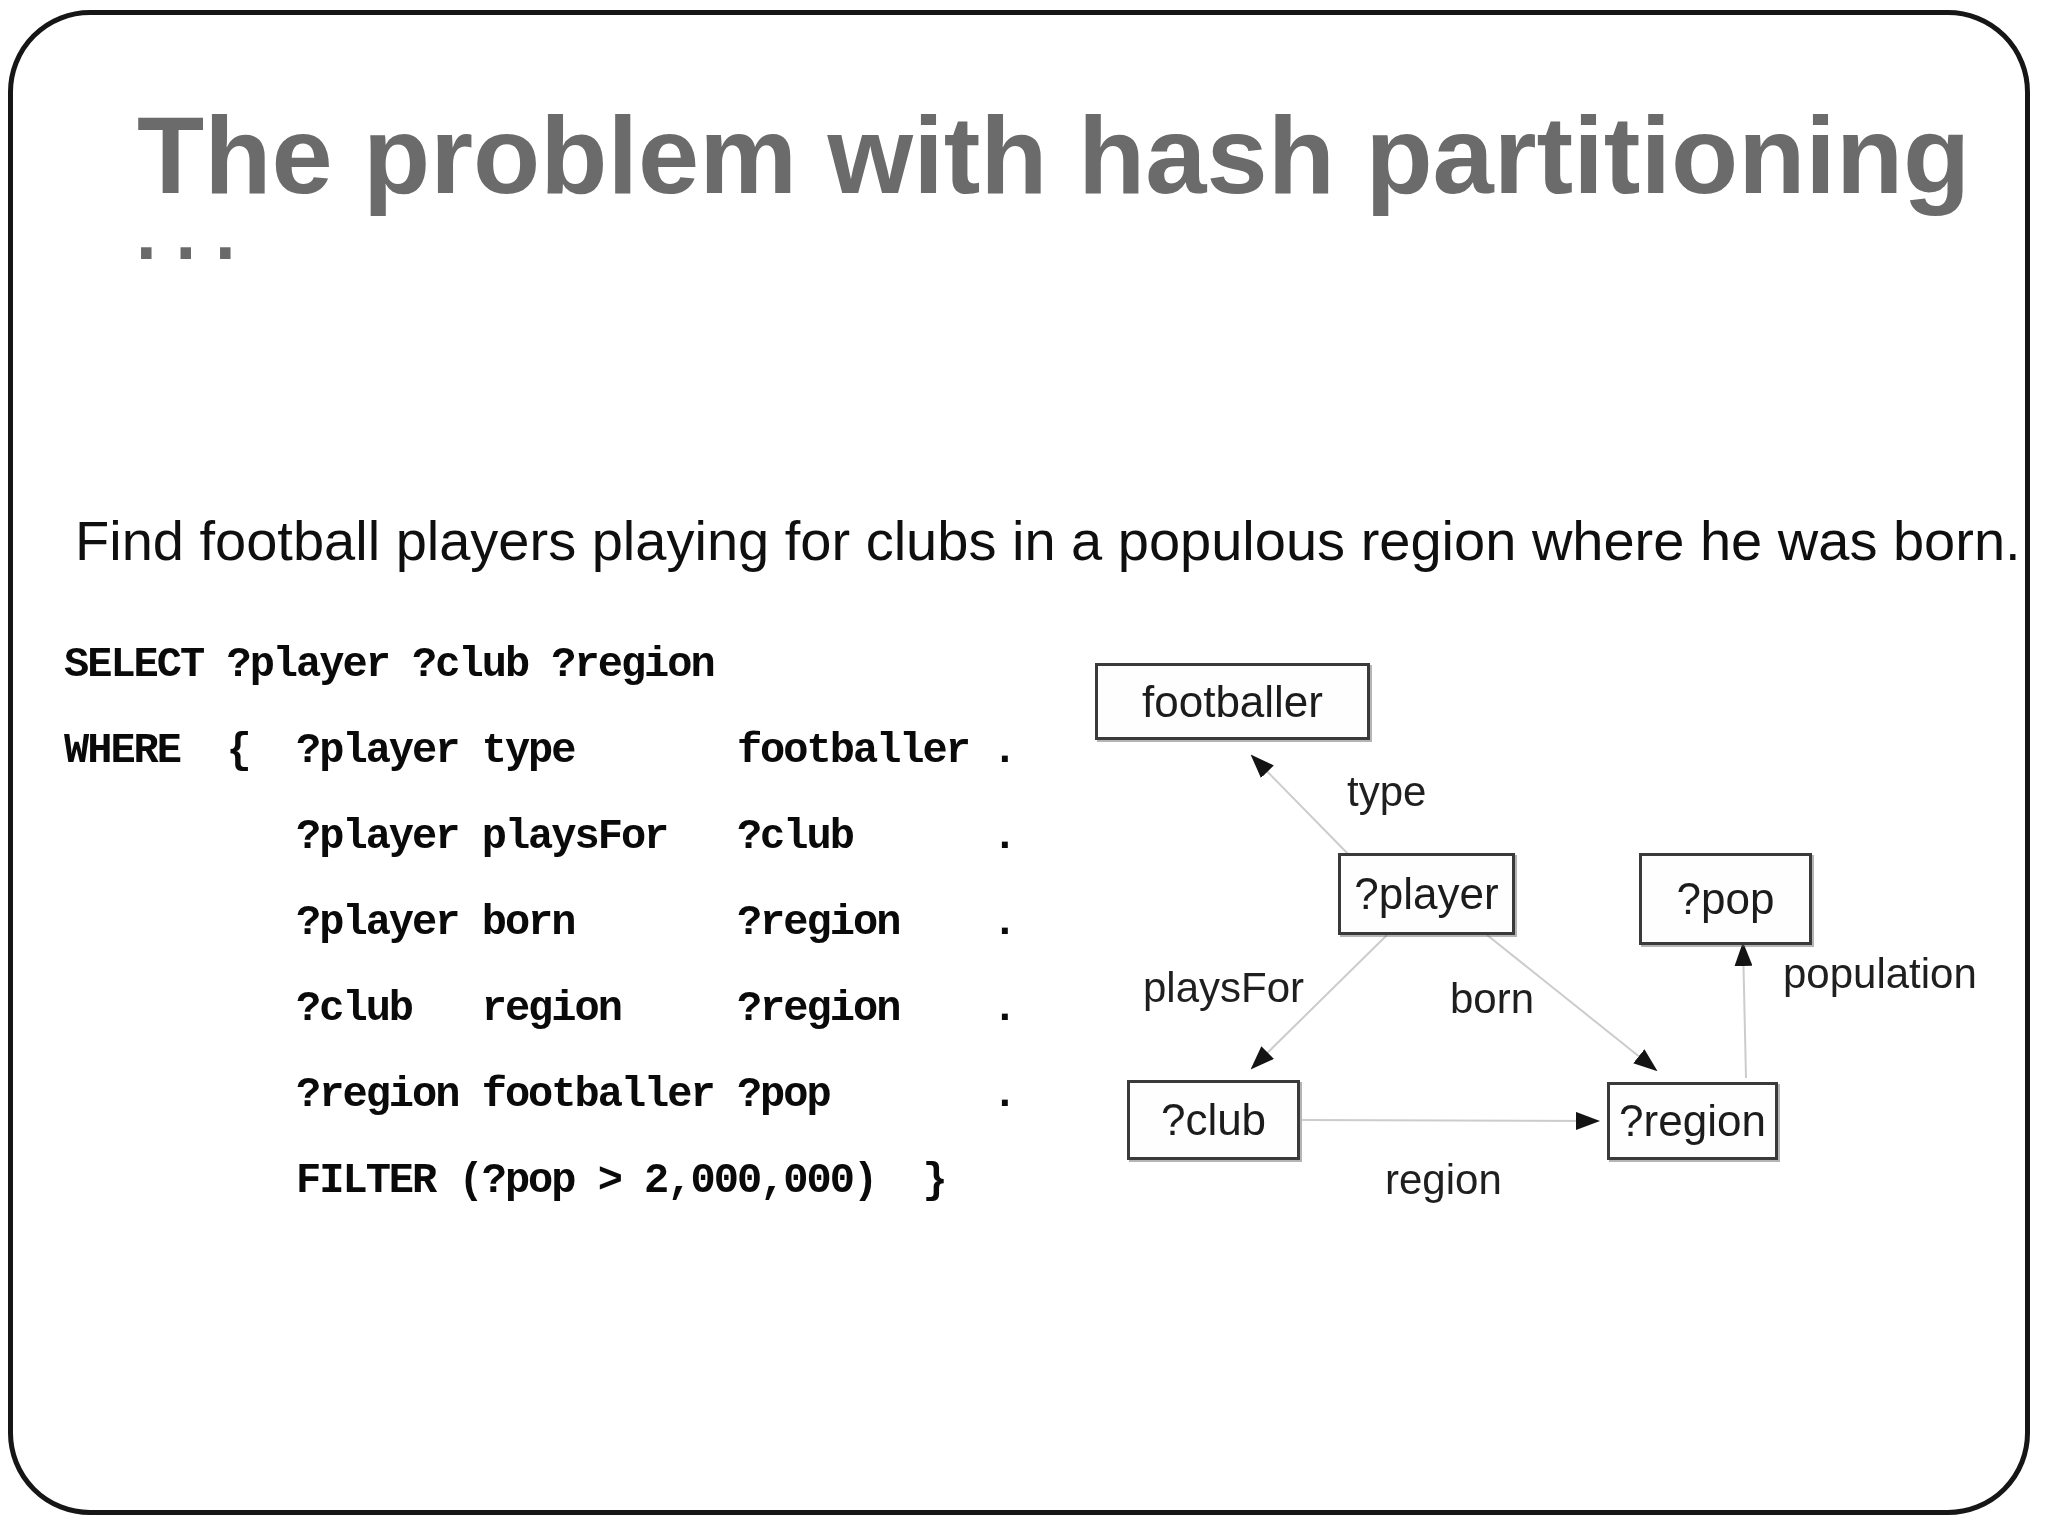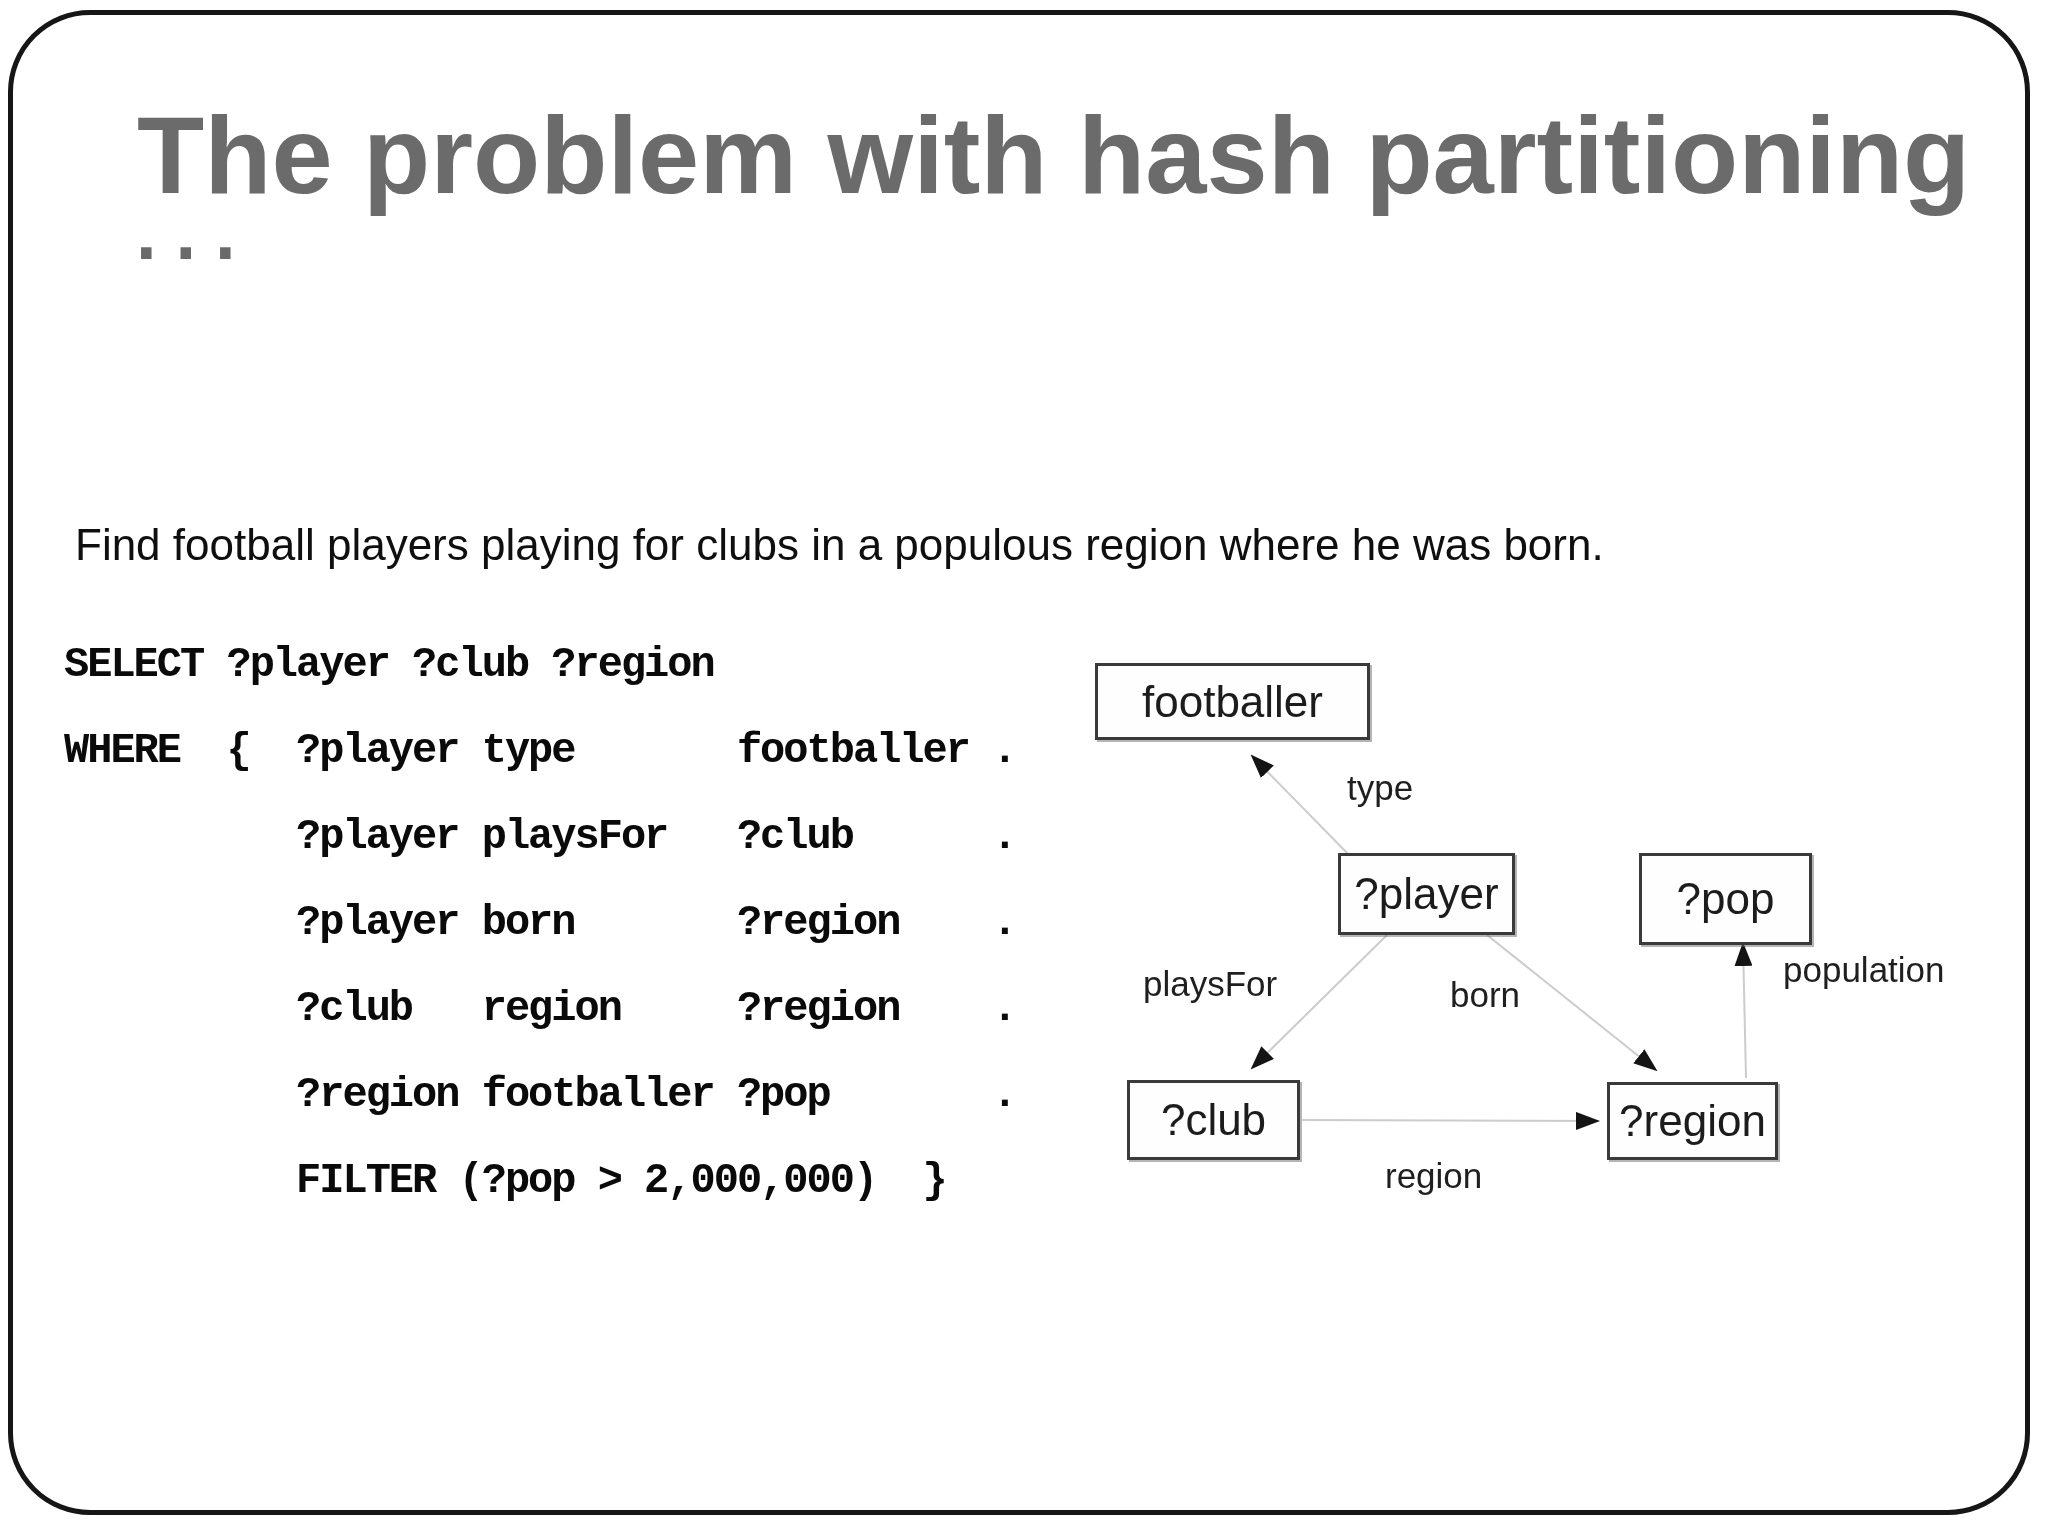--- a/index.html
+++ b/index.html
@@ -33,22 +33,22 @@
   .title-ellipsis{
     position:absolute;
     left:131px;top:160px;
     font-size:110px;
     color:#6a6a6a;
     letter-spacing:9px;
     line-height:1.1;
   }
   .description{
     position:absolute;
-    left:75px;top:476px;
-    font-size:44px;
+    left:75px;top:452px;
+    font-size:56px;
     color:#0f0f0f;
     white-space:nowrap;
   }
   .query{
     position:absolute;
     left:64px;top:622px;
     font-family:"Liberation Mono","DejaVu Sans Mono",monospace;
     font-size:42px;
     font-weight:bold;
     letter-spacing:-2px;
@@ -71,21 +71,21 @@
     font-size:44px;
     color:#1c1c1c;
   }
   .node-footballer{left:1095px;top:663px;width:275px;height:77px;}
   .node-player    {left:1330px;top:853px;width:177px;height:82px;margin-left:8px;}
   .node-pop       {left:1639px;top:853px;width:173px;height:92px;}
   .node-club      {left:1127px;top:1080px;width:173px;height:80px;}
   .node-region    {left:1607px;top:1082px;width:171px;height:78px;}
   .edge-label{
     position:absolute;
-    font-size:35px;
+    font-size:42px;
     color:#1f1f1f;
     white-space:nowrap;
   }
   .label-type      {left:1347px;top:768px;}
   .label-playsFor  {left:1143px;top:964px;}
   .label-born      {left:1450px;top:975px;}
   .label-region    {left:1385px;top:1156px;}
   .label-population{left:1758px;top:950px;margin-left:25px;}
 </style>
 </head>

